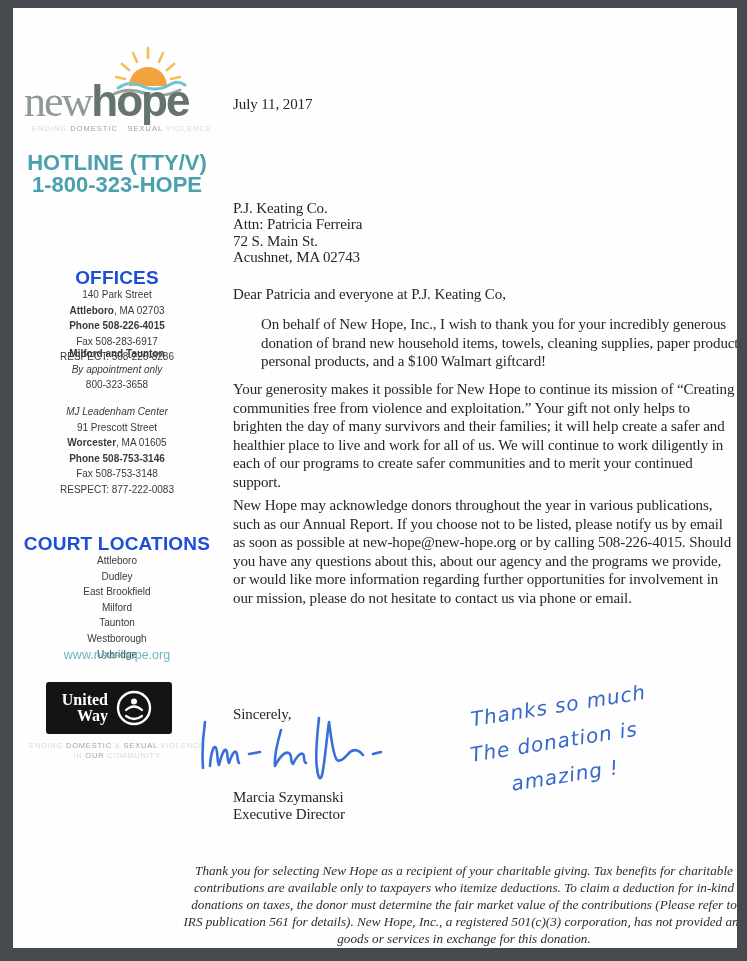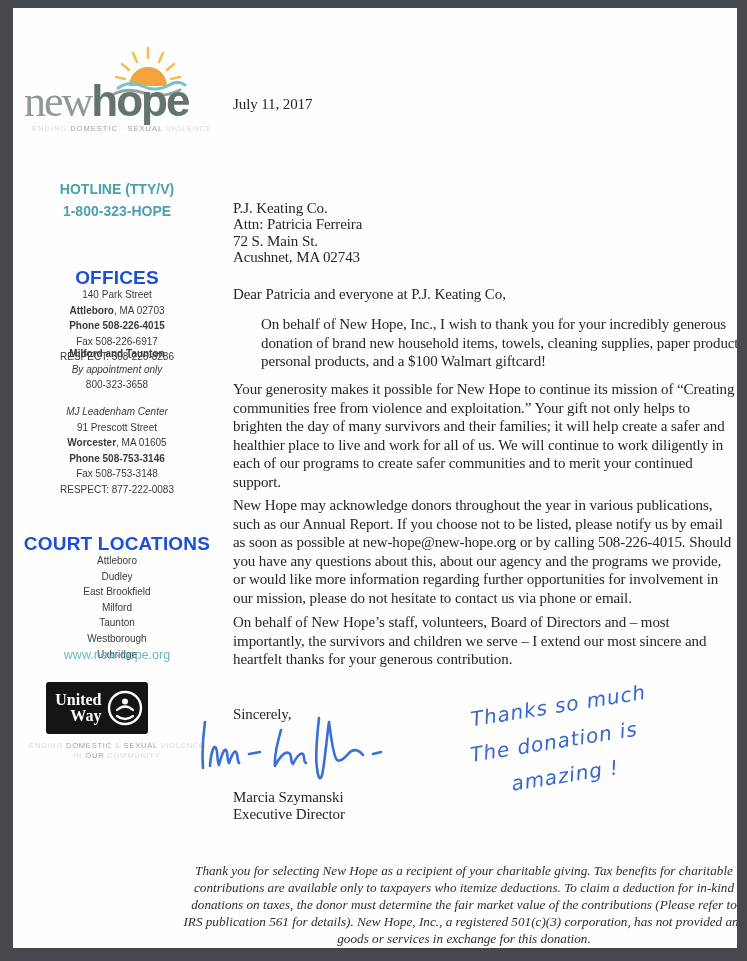--- a/index.html
+++ b/index.html
@@ -29,33 +29,33 @@
   .logo-tagline {
     position:absolute; left:0; top:76px; width:200px;
     font-size:7.5px; letter-spacing:1px; text-align:center; white-space:nowrap;
   }
   .tag-faint  { color:#d3dcd9; }
   .tag-strong { color:#98a6a1; }
 
   
   .sidebar { position:absolute; left:5px; top:0; width:198px; height:100%; text-align:center; color:#3a3a3a; }
   .sb-block { position:absolute; left:0; width:100%; }
-  .hotline   { top:170px; color:#4aa1ac; font-weight:700; font-size:14px; line-height:22px; }
+  .hotline   { top:144px; color:#4aa1ac; font-weight:700; font-size:22px; line-height:22px; }
   .offices   { top:237px; }
   .sb-header { color:#1d4ed8; font-weight:700; font-size:19px; line-height:18px; letter-spacing:.2px;margin-top:24px; }
   .sb-line   { font-size:10px; line-height:15.6px; }
   .sb-bold   { font-weight:700; }
   .sb-italic { font-style:italic; }
   .milford   { top:338px; }
   .worcester { top:396px; }
   .court     { top:503px; }
   .website   { top:640px; color:#6db6bf; font-size:12.5px; }
 
   
-  .uw { position:absolute; left:28px; top:674px; width:102px; height:52px;
+  .uw { position:absolute; left:28px; top:674px; width:126px; height:52px;
         background:#141414; border-radius:3px; display:flex; align-items:center; }
   .uw-text { width:62px; text-align:right; color:#fff; font-weight:700;
              font-size:16px; line-height:16px; font-family:"Liberation Serif", serif; }
   .uw-emblem { width:52px; display:flex; justify-content:center; }
   .tagline2 { position:absolute; left:0; top:733px; width:100%;
               font-size:7.5px; letter-spacing:.8px; line-height:10px; }
 
   
   .letter { position:absolute; left:220px; top:0; width:505px; height:100%;
             font-family:"Liberation Serif", serif; color:#262626;
@@ -129,21 +129,21 @@
     <div class="sb-block hotline">
       <div>HOTLINE (TTY/V)</div>
       <div>1-800-323-HOPE</div>
     </div>
 
     <div class="sb-block offices">
       <div class="sb-header">OFFICES</div>
       <div class="sb-line">140 Park Street</div>
       <div class="sb-line"><span class="sb-bold">Attleboro</span><span>, MA 02703</span></div>
       <div class="sb-line sb-bold">Phone 508-226-4015</div>
-      <div class="sb-line">Fax  508-226-6917</div>
+      <div class="sb-line">Fax  508-283-6917</div>
       <div class="sb-line">RESPECT: 508-226-8286</div>
     </div>
 
     <div class="sb-block milford">
       <div class="sb-line sb-bold">Milford and Taunton</div>
       <div class="sb-line sb-italic">By appointment only</div>
       <div class="sb-line">800-323-3658</div>
     </div>
 
     <div class="sb-block worcester">
@@ -208,21 +208,20 @@
       <div>Attn: Patricia Ferreira</div>
       <div>72 S. Main St.</div>
       <div>Acushnet, MA 02743</div>
     </div>
 
     <div class="l-abs salutation">Dear Patricia and everyone at P.J. Keating Co,</div>
 
     <div class="l-abs para1">On behalf of New Hope, Inc., I wish to thank you for your incredibly generous donation of brand new household items, towels, cleaning supplies, paper products, personal products, and a $100 Walmart giftcard!</div>
     <div class="l-abs para2">Your generosity makes it possible for New Hope to continue its mission of “Creating communities free from violence and exploitation.” Your gift not only helps to brighten the day of many survivors and their families; it will help create a safer and healthier place to live and work for all of us. We will continue to work diligently in each of our programs to create safer communities and to merit your continued support.</div>
     <div class="l-abs para3">New Hope may acknowledge donors throughout the year in various publications, such as our Annual Report.  If you choose not to be listed, please notify us by email as soon as possible at new-hope@new-hope.org or by calling 508-226-4015.  Should you have any questions about this, about our agency and the programs we provide, or would like more information regarding further opportunities for involvement in our mission, please do not hesitate to contact us via phone or email.</div>
-    <div class="l-abs para4">On behalf of New Hope’s staff, volunteers, Board of Directors and – most importantly, the survivors and children we serve –  I extend our most sincere and heartfelt thanks for your generous contribution.</div>
 
     <div class="l-abs closing">Sincerely,</div>
 
     <svg class="sig-svg" width="215" height="85" viewBox="0 0 215 85">
       <g fill="none" stroke="#3a6fd8" stroke-width="2.6" stroke-linecap="round" stroke-linejoin="round">
         <path d="M8 14 C6 28 5 46 6 60"></path>
         <path d="M13 58 C14 44 17 36 19 40 C21 44 20 55 22 57 C24 49 27 40 29 42 C31 44 30 53 32 55 C34 49 37 42 39 44 C41 46 40 53 42 55"></path>
         <path d="M52 46 L63 44"></path>
         <path d="M84 22 C80 36 77 50 78 58 C83 48 89 42 93 46 C95 48 93 54 96 56 C99 50 103 44 106 46 C108 48 106 54 109 55"></path>
         <path d="M122 10 C120 28 118 48 120 60 C121 70 124 76 126 62 C128 50 130 28 132 14 C134 28 136 48 140 52 C144 55 149 48 153 44 C158 40 163 43 166 47"></path>

